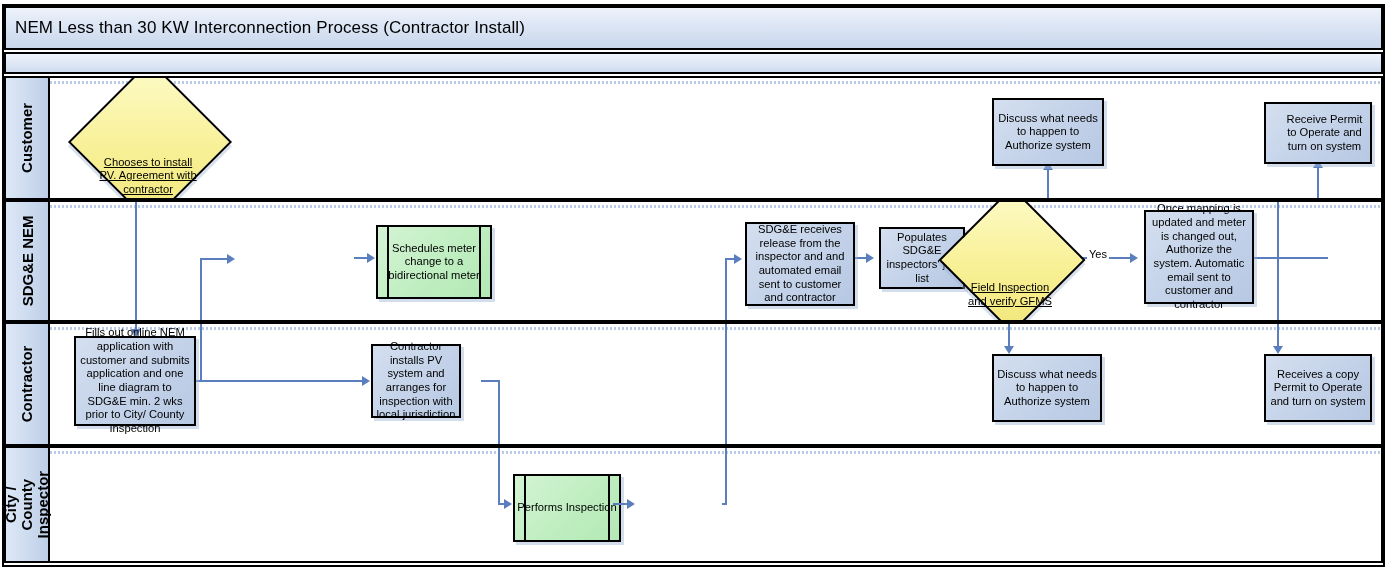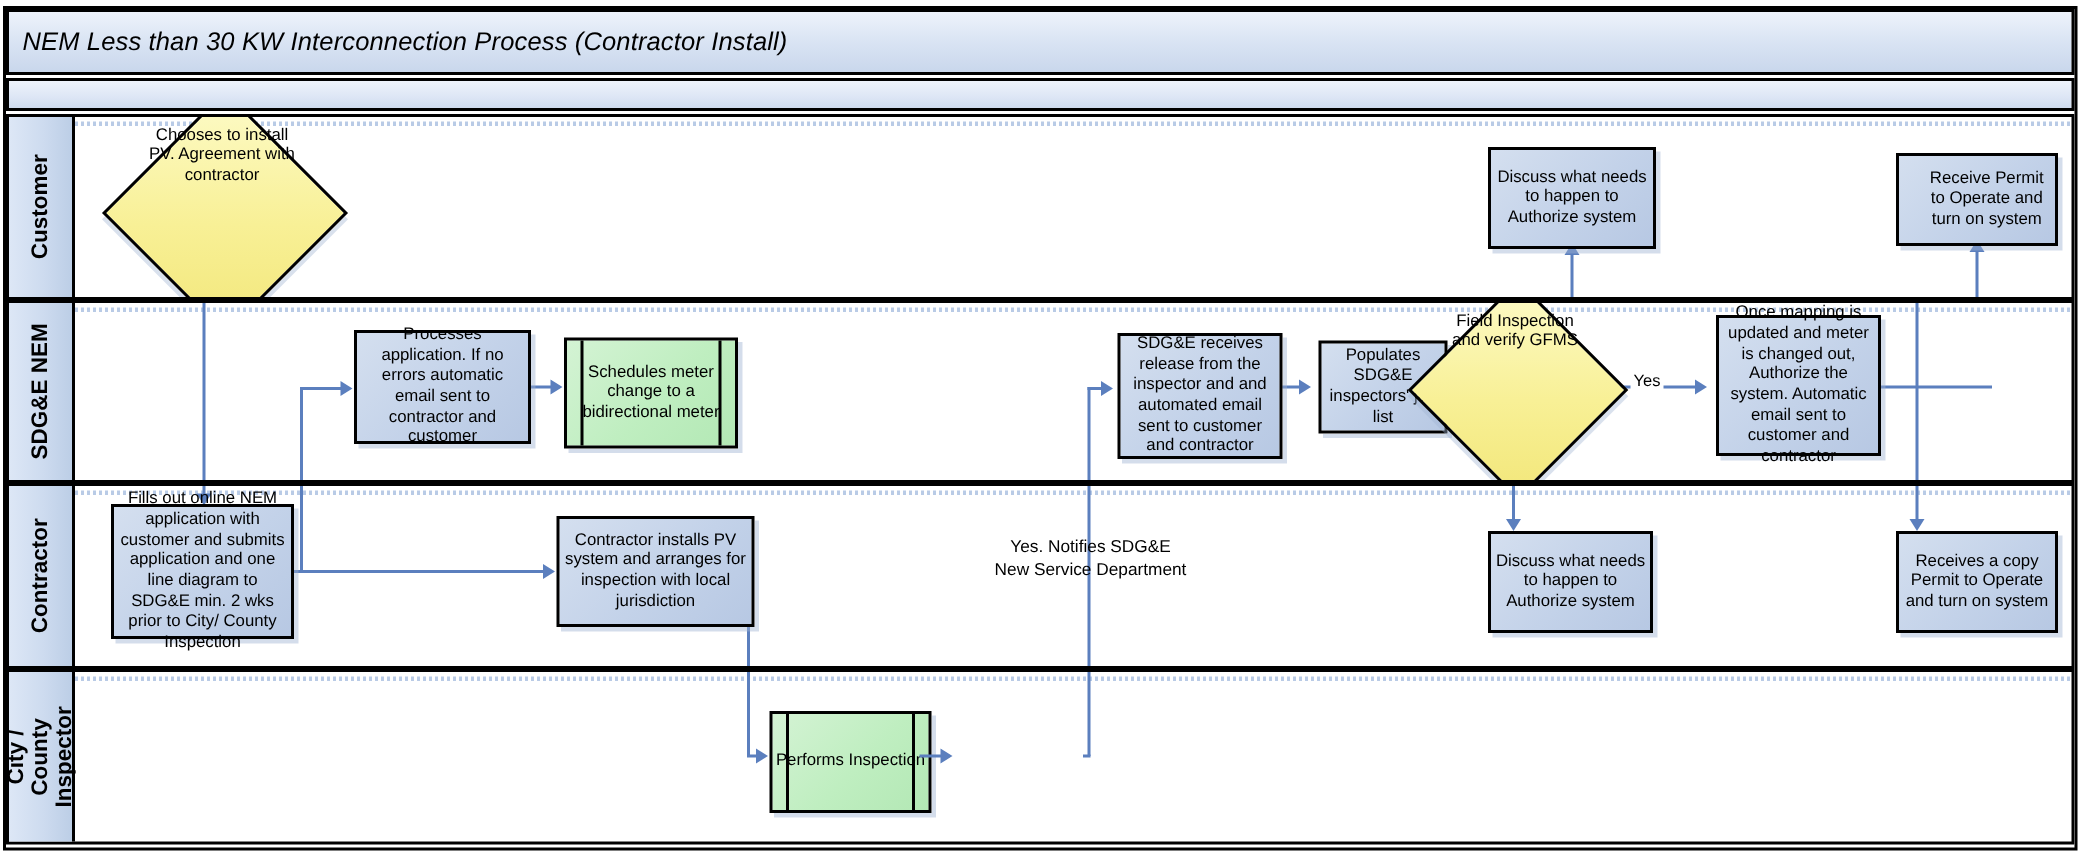--- a/index.html
+++ b/index.html
@@ -12,21 +12,21 @@
     border:2px solid #000;box-sizing:border-box;background:#fff;
   }
   
   .title-bar{
     position:absolute;left:4px;top:6px;width:1379px;height:44px;
     box-sizing:border-box;border:2px solid #000;
     background:linear-gradient(to bottom,#eef3fb 0%,#dbe5f4 45%,#c9d7ec 100%);
     display:flex;align-items:center;
   }
   .title-text{
-    font-size:17px;color:#000;padding-left:9px;letter-spacing:.1px;white-space:nowrap;font-style:italic;
+    font-size:17px;color:#000;padding-left:9px;letter-spacing:.1px;white-space:nowrap;
   }
   
   .sub-bar{
     position:absolute;left:4px;top:52px;width:1379px;height:22px;
     box-sizing:border-box;border:2px solid #000;
     background:linear-gradient(to bottom,#eef3fb 0%,#dde6f5 60%,#cedbee 100%);
   }
 
   
   .lane{
@@ -64,22 +64,22 @@
     box-shadow:3px 3px 0 0 rgba(160,180,210,.45);
     display:flex;align-items:center;justify-content:center;text-align:center;
     font-size:11.2px;line-height:1.22;color:#000;padding:2px 2px;position:absolute;
   }
   .predef::before,.predef::after{
     content:"";position:absolute;top:0;bottom:0;width:0;border-left:2.2px solid #000;
   }
   .predef::before{left:9px;} .predef::after{right:9px;}
 
   .diamond{
-    display:flex;align-items:flex-start;justify-content:center;text-align:center;
-    font-size:11.2px;line-height:1.2;color:#000;
+    display:flex;align-items:flex-end;justify-content:center;text-align:center;
+    font-size:11.2px;line-height:1.2;color:#000;text-decoration:underline;
   }
   .diamond .dshape{
     position:absolute;left:0;top:0;width:100%;height:100%;
     background:linear-gradient(135deg,#fdfbc8 0%,#f8f096 55%,#f2e77a 100%);
     border:2.5px solid #000;
     transform:rotate(45deg);
     box-shadow:3px 3px 0 0 rgba(160,180,210,.40);
   }
   .diamond .dtext{position:relative;z-index:2;padding:0 6px;}
 
@@ -132,23 +132,20 @@
       <div class="arw arw-u" style="left:1263px;top:82px;"></div>
     </div>
   </div>
 
   <div class="lane" style="top:200px;height:122px;">
     <div class="lane-head">
       <span>SDG&amp;E NEM</span>
     </div>
     <div class="lane-body">
 
-      <div class="node proc" style="left:186px;top:18px;width:118px;height:76px;">
-        <span>Processes application. If no errors automatic email sent to contractor and customer</span>
-      </div>
 
       <div class="predef" style="left:326px;top:23px;width:108px;height:66px;">
         <span>Schedules meter change to a bidirectional meter</span>
       </div>
 
       <div class="node proc" style="left:695px;top:20px;width:110px;height:84px;">
         <span>SDG&amp;E receives release from the inspector and and automated email sent to customer and contractor</span>
       </div>
 
       <div class="node proc" style="left:829px;top:25px;width:86px;height:62px;">
@@ -199,21 +196,21 @@
   <div class="lane" style="top:322px;height:124px;">
     <div class="lane-head">
       <span>Contractor</span>
     </div>
     <div class="lane-body">
 
       <div class="node proc" style="left:24px;top:12px;width:122px;height:90px;">
         <span>Fills out online NEM application with customer and submits application and one line diagram to SDG&amp;E min. 2 wks prior to City/ County Inspection</span>
       </div>
 
-      <div class="node proc" style="left:321px;top:20px;width:132px;height:74px;">
+      <div class="node proc" style="left:321px;top:20px;width:90px;height:74px;">
         <span>Contractor installs PV system and arranges for inspection with local jurisdiction</span>
       </div>
 
       <div class="node proc" style="left:942px;top:30px;width:110px;height:68px;">
         <span>Discuss what needs to happen to Authorize system</span>
       </div>
 
       <div class="node proc" style="left:1214px;top:30px;width:108px;height:68px;">
         <span>Receives a copy Permit to Operate and turn on system</span>
       </div>
@@ -222,22 +219,20 @@
       <div class="arw arw-d" style="left:81px;top:5px;"></div>
 
       <div class="ln lnh" style="left:146px;top:56px;width:167px;"></div>
       <div class="ln lnv" style="left:150px;top:0;height:56px;"></div>
       <div class="arw arw-r" style="left:312px;top:52px;"></div>
 
       <div class="ln lnh" style="left:431px;top:56px;width:19px;"></div>
       <div class="ln lnv" style="left:448px;top:56px;height:68px;"></div>
 
       <div class="ln lnv" style="left:675px;top:0;height:124px;"></div>
-      <div class="flab" style="left:592px;top:34px;width:170px;white-space:pre-line;">Yes.  Notifies SDG&amp;E
-New Service Department</div>
 
       <div class="ln lnv" style="left:958px;top:0;height:24px;"></div>
       <div class="arw arw-d" style="left:954px;top:22px;"></div>
 
       <div class="ln lnv" style="left:1227px;top:0;height:24px;"></div>
       <div class="arw arw-d" style="left:1223px;top:22px;"></div>
 
       <div class="ln lnv" style="left:1267px;top:0;height:0;"></div>
     </div>
   </div>

